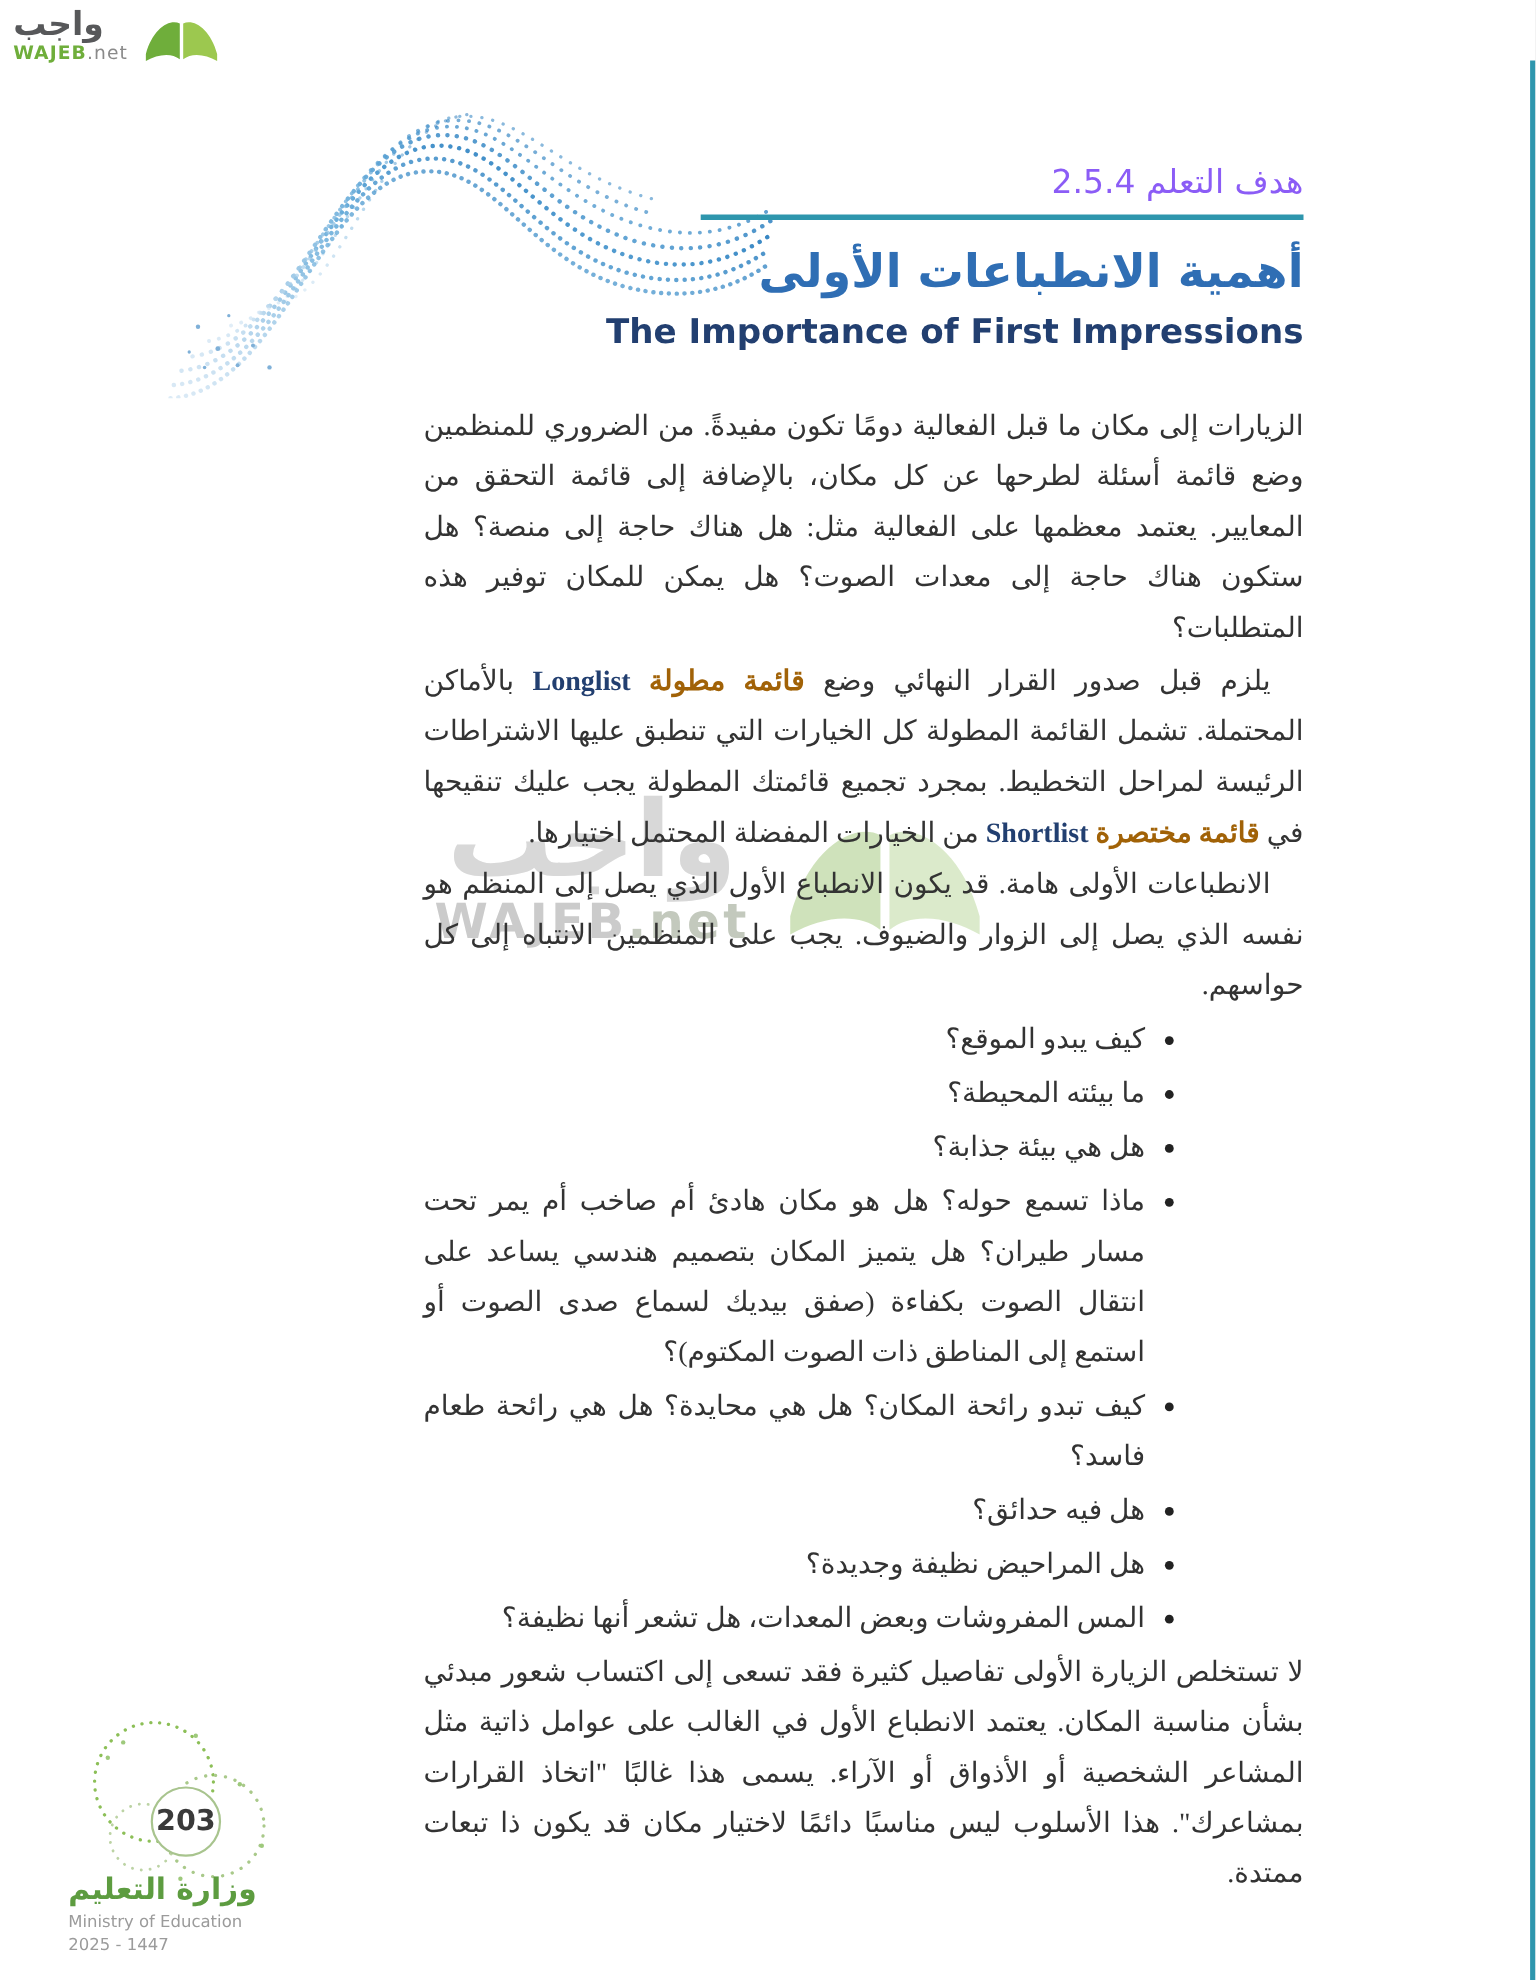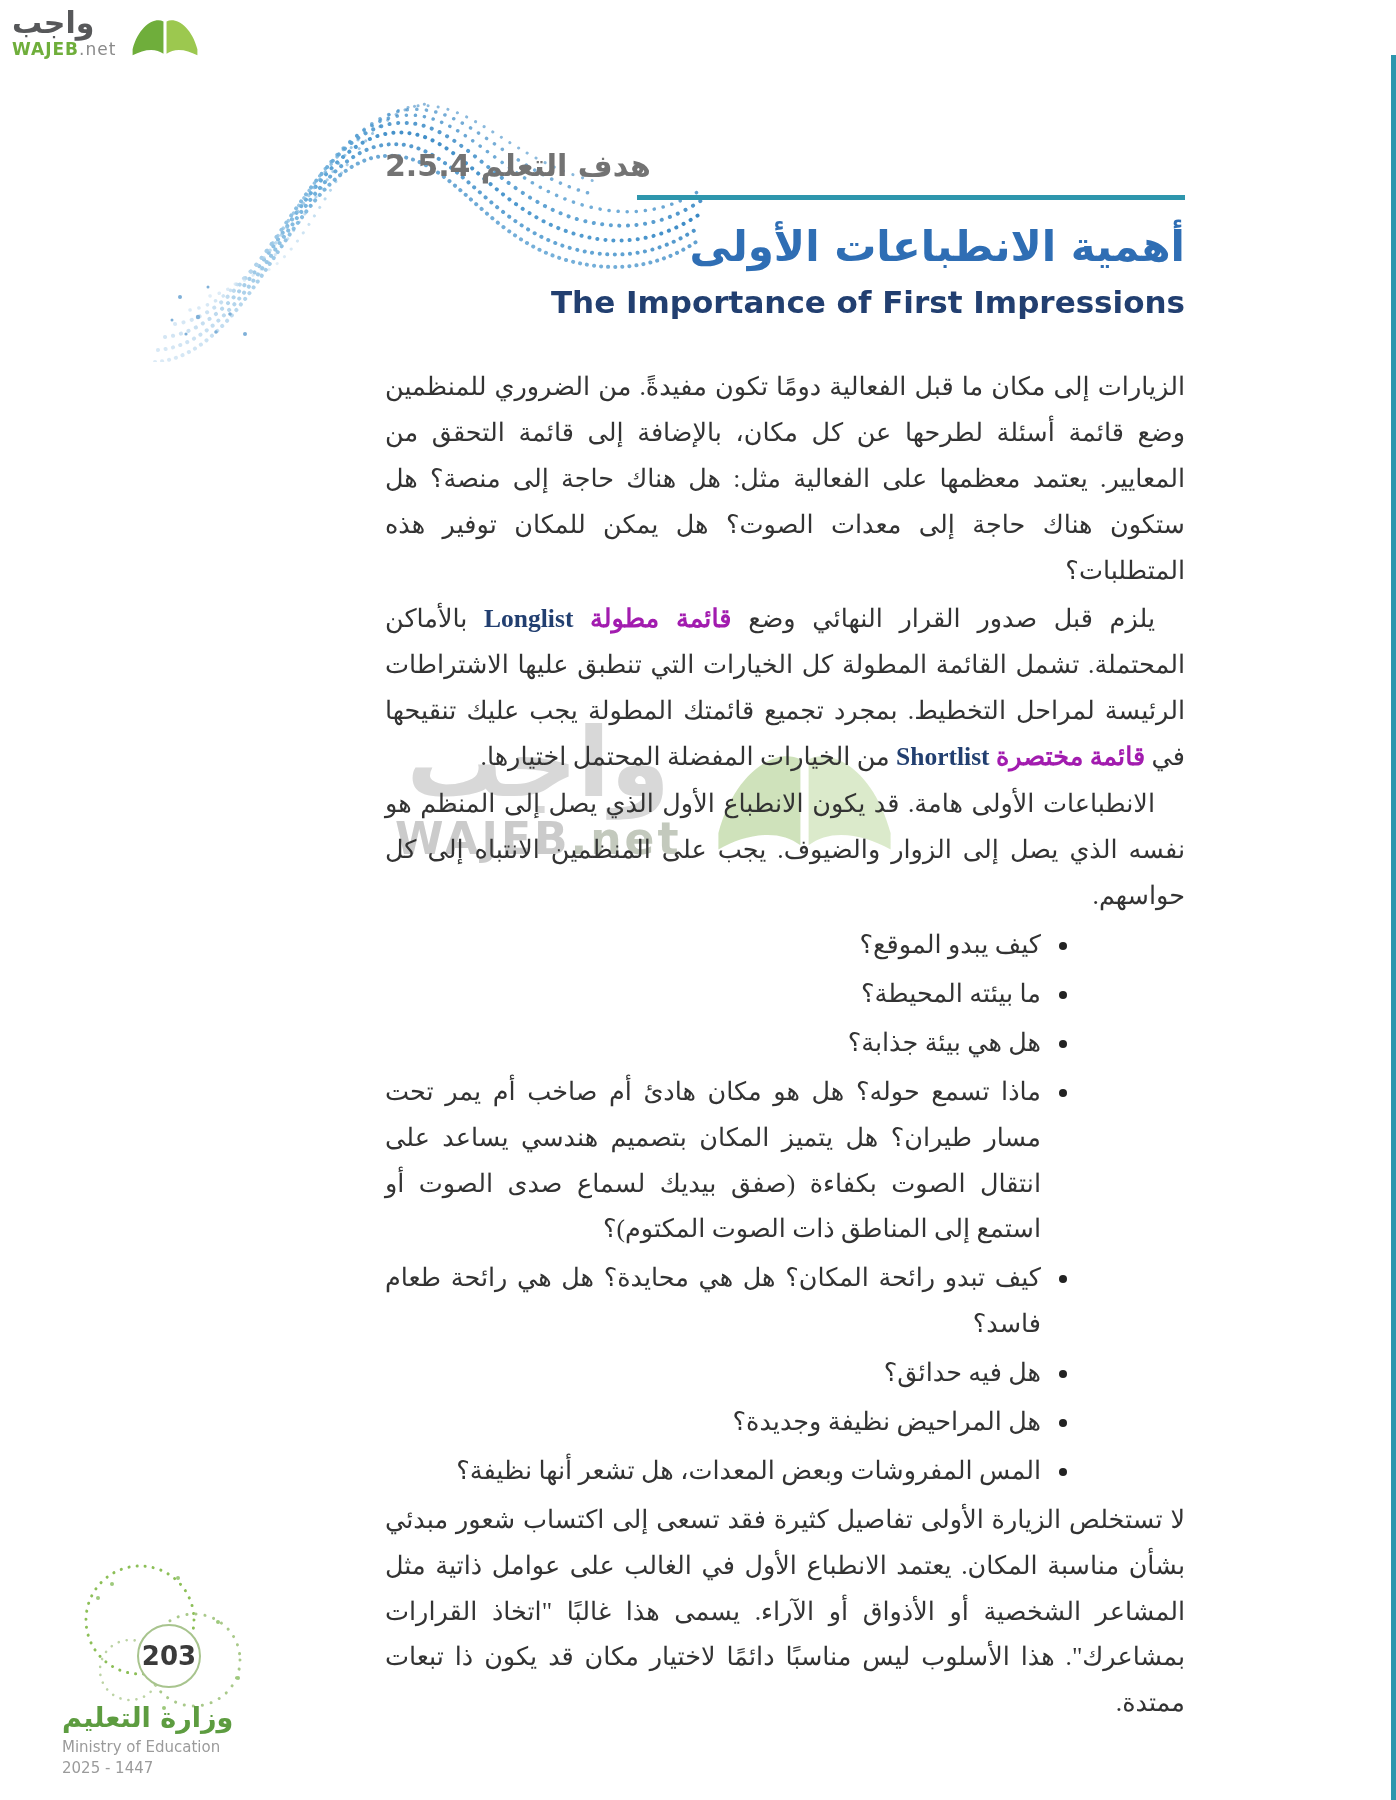--- a/index.html
+++ b/index.html
@@ -18,28 +18,28 @@
   .edge-bar{position:absolute;right:0;top:55px;width:5px;height:1745px;background:#2e96ad;}
   
   .watermark{position:absolute;left:395px;top:715px;display:flex;align-items:center;gap:20px;
              z-index:0;pointer-events:none;}
   .wm-text{display:flex;flex-direction:column;align-items:center;}
   .wm-ar{font-size:96px;font-weight:bold;color:#d8d8d8;line-height:1.0;}
   .wm-en{font-size:44px;font-weight:bold;color:#cbcbcb;letter-spacing:3px;margin-top:2px;}
   .wm-en .wm-net{color:#c3c9bd;}
   
   .content{position:absolute;left:385px;top:148px;width:800px;direction:rtl;z-index:1;}
-  .header-label{font-size:30px;font-weight:bold;color:#737373;text-align:left;}
+  .header-label{font-size:30px;font-weight:normal;color:#8b5cf6;text-align:right;}
   .rule{height:5px;background:#2e96ad;width:548px;margin:12px 0 0 auto;margin-right:0;margin-left:auto;}
   .title-ar{font-size:42px;font-weight:bold;color:#2f6eb4;margin-top:22px;text-align:right;line-height:1.2;}
   .title-en{font-size:31px;font-weight:bold;color:#223f70;margin-top:12px;text-align:right;direction:ltr;}
   #body-blocks{margin-top:44px;font-size:25.5px;line-height:1.8;color:#333333;text-align:justify;font-family:Liberation Serif, serif;}
   .body-p{margin:0 0 2px 0;}
   .body-p.indent{text-indent:30px;}
-  .term-ar{color:#a21caf;font-weight:bold;}
+  .term-ar{color:#a16207;font-weight:bold;}
   .term-en{color:#223f70;font-weight:bold;}
   .body-ul{margin:2px 0;padding:0 140px 0 0;list-style:disc;}
   .body-ul li{margin:3px 0;padding-right:4px;}
   .body-ul li::marker{color:#222;}
   
   .chapter-line{position:absolute;left:388px;top:1638px;direction:rtl;font-size:26px;color:#222;z-index:1;}
   .chapter-word{color:#17798d;}
   .chapter-num{color:#333;margin:0 10px 0 0;}
   .chapter-title{font-weight:bold;color:#1a1a1a;margin-right:26px;}
   .page-dots{position:absolute;left:68px;top:1558px;z-index:0;}

